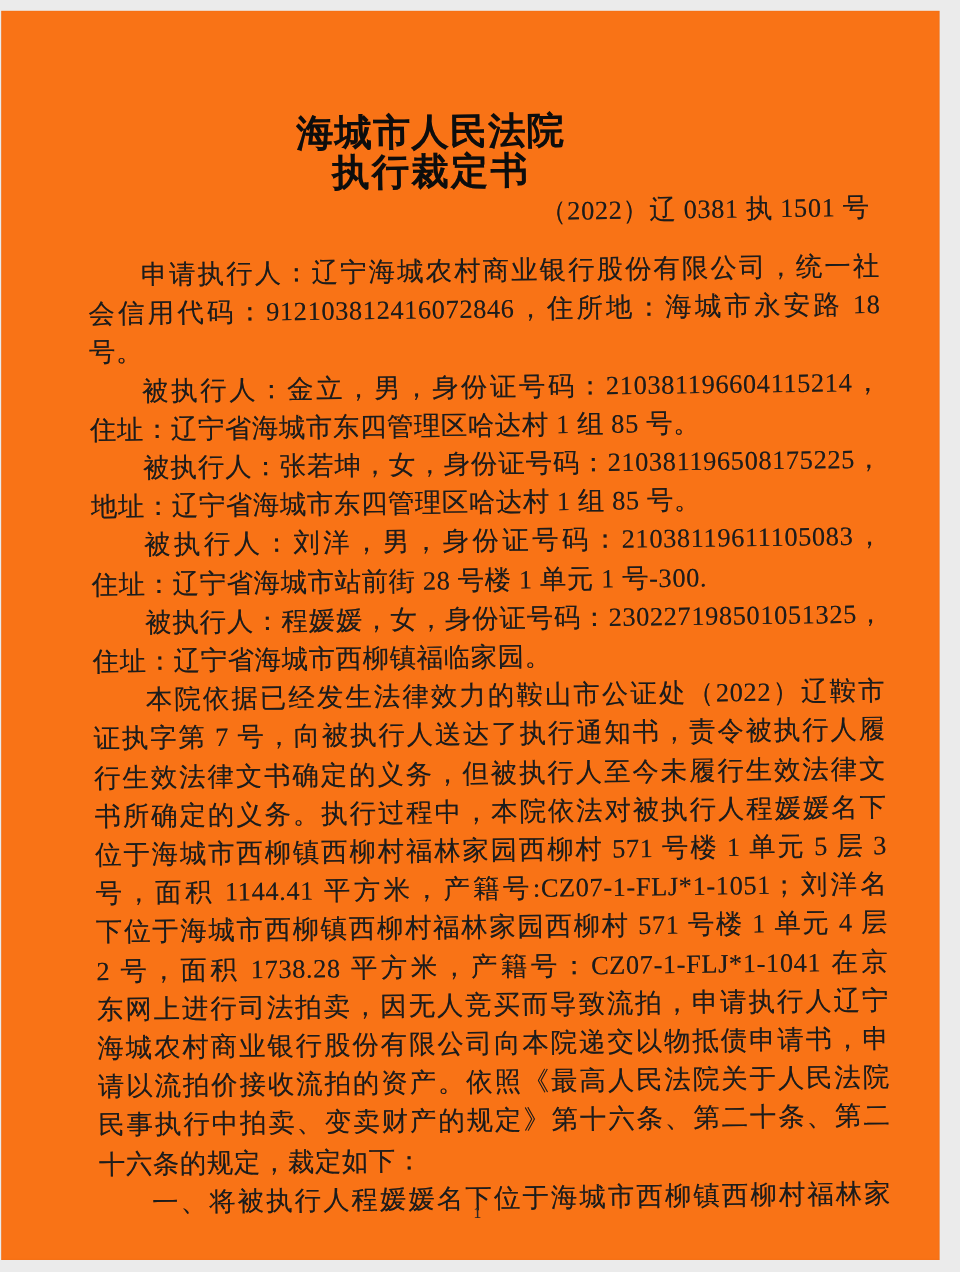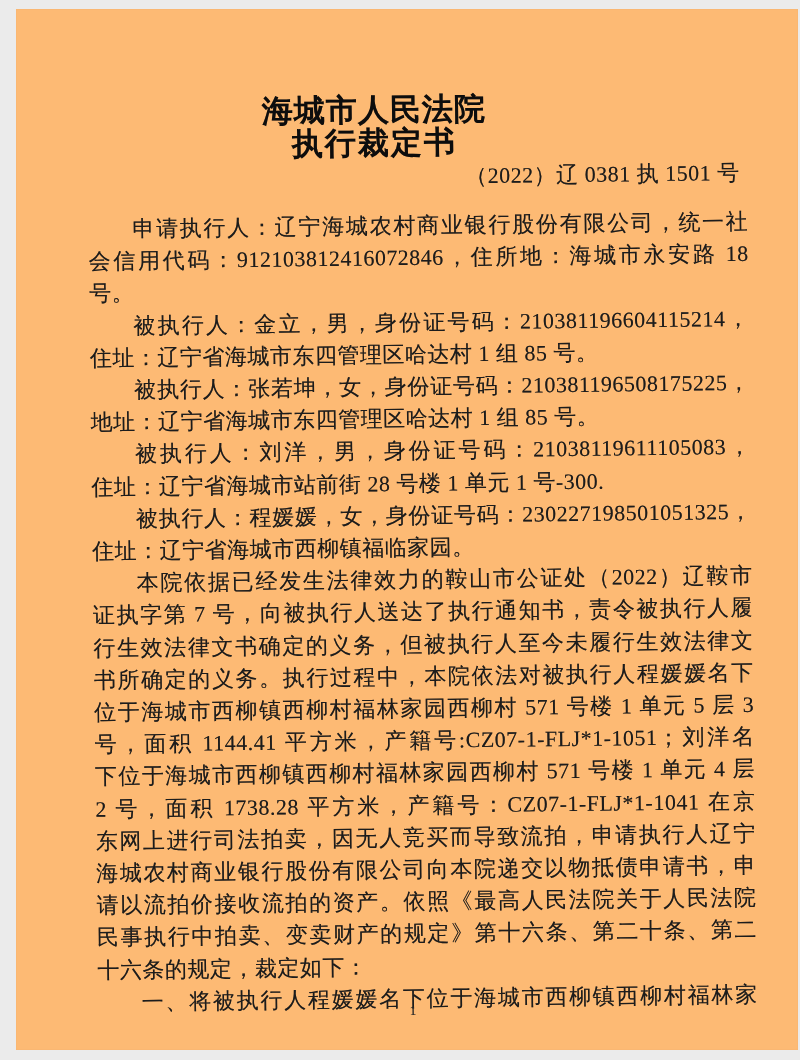--- a/index.html
+++ b/index.html
@@ -6,25 +6,25 @@
     margin: 0;
     padding: 0;
     width: 800px;
     height: 1060px;
     overflow: hidden;
     background: #ebebeb; 
     font-family: "Liberation Serif", "DejaVu Serif", serif;
   }
   .page {
     position: absolute;
-    left: 16px;
+    left: 1px;
     top: 9px;
     width: 782px;
     height: 1041px;
-    background: #fdba74;
+    background: #f97316;
     box-shadow: 0 0 2px rgba(0,0,0,0.05) inset;
   }
   .content {
     position: absolute;
     inset: 0;
     transform: rotate(-0.7deg);
     transform-origin: 50% 50%;
     color: #1c1c1c;
     text-shadow: 0 0 0.5px rgba(20,20,20,0.5);
   }

